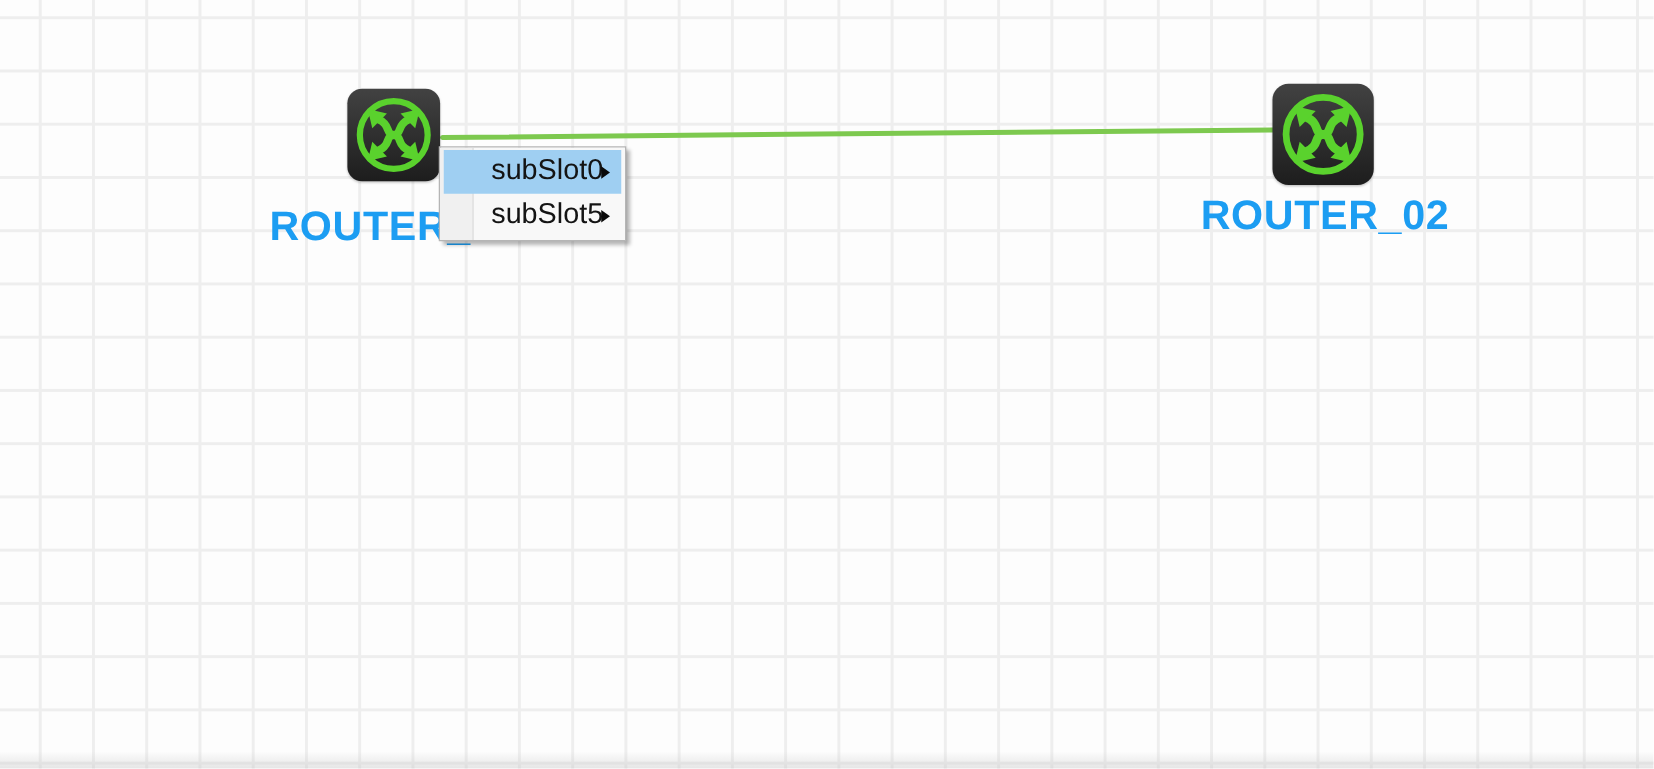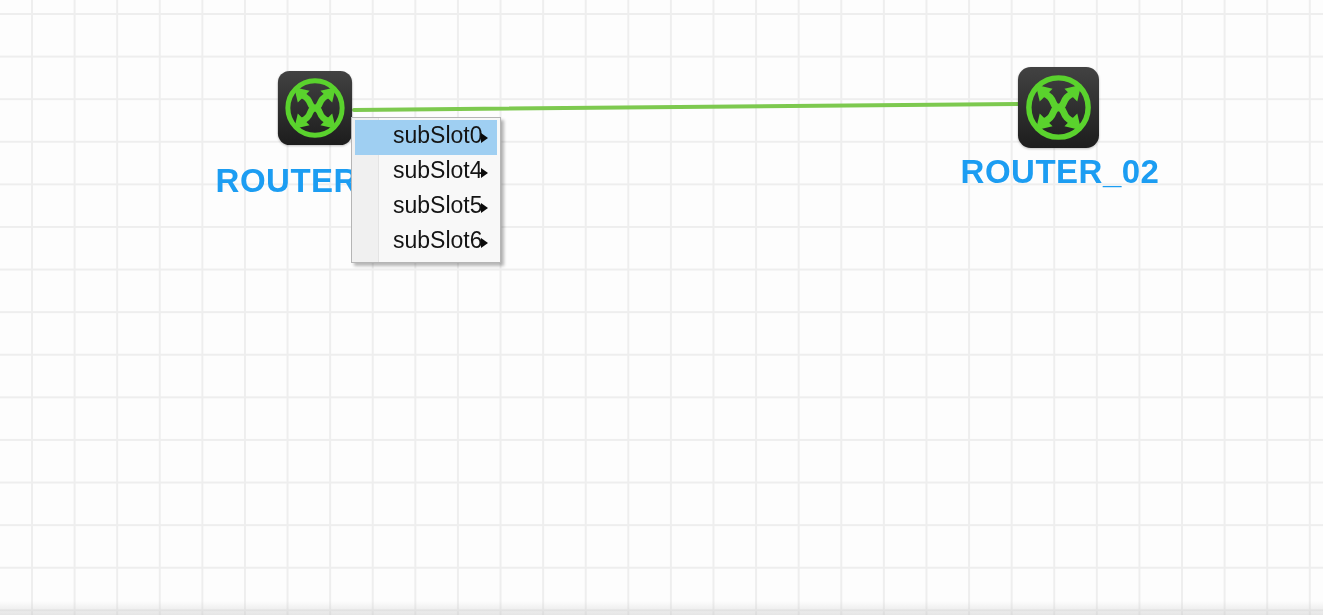--- a/index.html
+++ b/index.html
@@ -115,27 +115,19 @@
     </svg>
   </div>
   <div class="node-label label-router-02">ROUTER_02</div>
 
   <div class="context-menu">
     <div class="menu-item highlighted">
       <span>subSlot0</span>
       <span class="submenu-arrow"></span>
     </div>
     <div class="menu-item">
-      <span>subSlot4</span>
-      <span class="submenu-arrow"></span>
-    </div>
-    <div class="menu-item">
       <span>subSlot5</span>
-      <span class="submenu-arrow"></span>
-    </div>
-    <div class="menu-item">
-      <span>subSlot6</span>
       <span class="submenu-arrow"></span>
     </div>
   </div>
 
   <div class="bottom-fade"></div>
 </div>
 
 </body></html>

